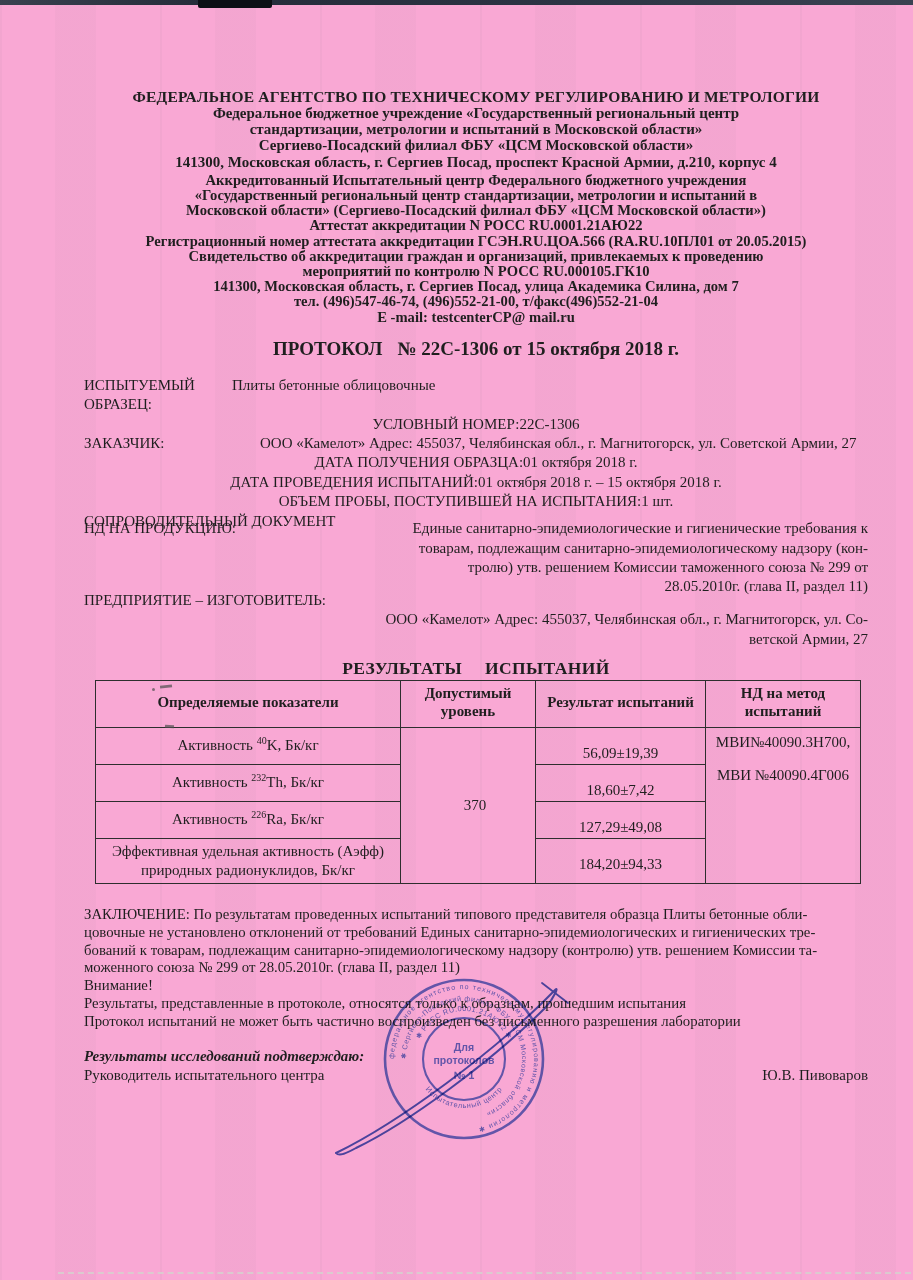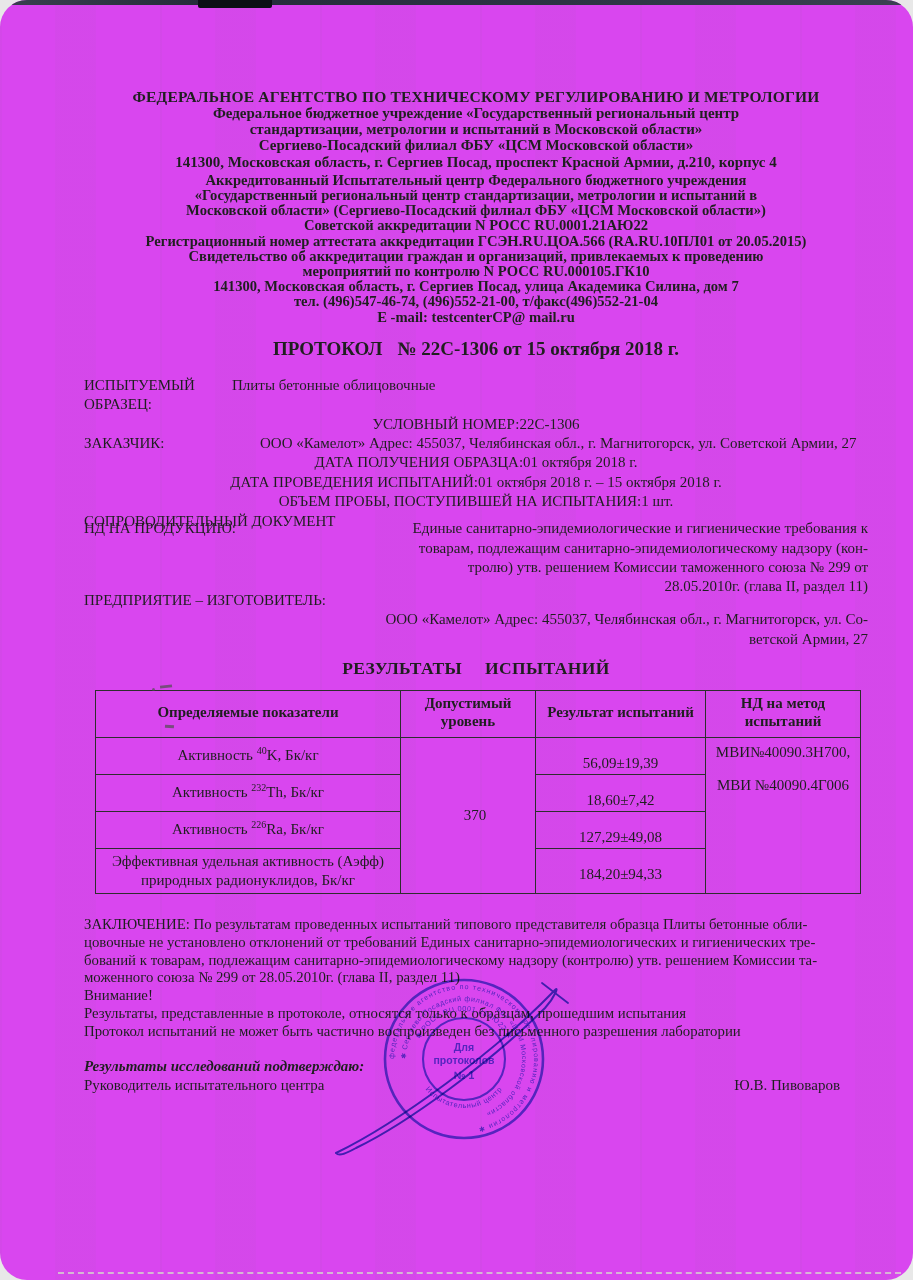--- a/index.html
+++ b/index.html
@@ -1,19 +1,19 @@
 <!DOCTYPE html>
 <html lang="ru"><head>
 <meta charset="utf-8">
 <style>
   html,body{margin:0;padding:0;background:#e8e8e8;}
   .page{
     position:relative;width:913px;height:1280px;margin:0 auto;
-    background:#d946ef;overflow:hidden;
-    font-family:"Liberation Serif","DejaVu Serif",serif;color:#1f1f1f;border-radius:27px;
+    background:#f9a8d4;overflow:hidden;
+    font-family:"Liberation Serif","DejaVu Serif",serif;color:#1f1f1f;
   }
   .page::before{content:"";position:absolute;inset:0;pointer-events:none;
     background:repeating-linear-gradient(90deg,
       rgba(110,110,120,0.05) 0 2px, rgba(0,0,0,0) 2px 55px,
       rgba(110,110,120,0.04) 55px 96px, rgba(0,0,0,0) 96px 160px);}
   .top-edge{position:absolute;top:0;left:0;right:0;height:5px;
     background:linear-gradient(to right,#39414f,#252c3a 22%,#2c3444 62%,#3a4251);z-index:3;}
   .top-blob{position:absolute;top:0;left:198px;width:74px;height:8px;background:#0c0f15;border-radius:0 0 2px 2px;}
   .bottom-edge{position:absolute;left:58px;right:2px;bottom:6px;border-top:2px dashed #d6d3cf;opacity:.8;}
 
@@ -35,41 +35,41 @@
   .frow.inline2 .flabel{width:176px;}
   .frow.between{justify-content:center;}
   .nowrap{white-space:nowrap;}
   .ndrow{display:flex;margin-top:-12px;line-height:19.4px;font-size:15px;}
   .ndrow .flabel{flex:0 0 auto;}
   .ndrow .fvalue{flex:1 1 auto;text-align:right;white-space:pre-line;}
   .manrow{display:flex;margin-top:-6px;line-height:19.4px;font-size:15px;flex-direction:column;}
   .manrow .flabel{flex:0 0 auto;padding-right:14px;}
   .manrow .fvalue{flex:1 1 auto;text-align:right;white-space:pre-line;}
 
-  .results-title{margin:9px 0 11px;text-align:center;font-size:17.5px;font-weight:bold;word-spacing:18px;letter-spacing:.4px;}
+  .results-title{margin:9px 0 1px;text-align:center;font-size:17.5px;font-weight:bold;word-spacing:18px;letter-spacing:.4px;}
 
   table.results{margin:0 0 0 11px;border-collapse:collapse;table-layout:fixed;width:765px;font-size:15px;}
   table.results th,table.results td{border:1.5px solid #2e2e2e;padding:2px 6px;}
   table.results th{font-weight:bold;line-height:18.5px;padding:3px 6px 6px;}
   table.results td.ind{text-align:center;vertical-align:middle;}
   table.results td.pre{white-space:pre-line;line-height:19px;padding:3px 6px;}
   table.results td.allowed{text-align:center;vertical-align:middle;padding-left:20px;}
   table.results td.res{text-align:center;vertical-align:top;padding-top:17px;}
   table.results td.method{text-align:center;vertical-align:top;padding-top:6px;}
   table.results td.method .m2{margin-top:16px;}
   tr.r0{height:26px;} tr.r1{height:37px;} tr.r2{height:26px;} tr.r3{height:44px;}
   sup{font-size:10px;line-height:0;}
 
   .conclusion{margin-top:22px;font-size:14.8px;line-height:17.8px;}
   .conclusion .main{white-space:pre-line;}
 
   .signature{margin-top:16px;font-size:15px;}
   .sig-confirm{font-weight:bold;font-style:italic;line-height:18px;}
   .sig-row{display:flex;justify-content:space-between;line-height:19px;margin-top:1px;}
-  .sig-name{margin-right:28px;}
+  .sig-name{}
 
   .stamp-svg{position:absolute;left:364px;top:959px;z-index:2;mix-blend-mode:multiply;opacity:.88;}
   .sign-svg{position:absolute;left:320px;top:955px;z-index:2;mix-blend-mode:multiply;opacity:.92;}
   .stamp-ring{font-family:"Liberation Sans","DejaVu Sans",sans-serif;}
 
   .pen-mark{position:absolute;background:#4e4e4e;opacity:.7;z-index:1;}
   .pm1{left:160px;top:685px;width:12px;height:2.5px;transform:rotate(-6deg);}
   .pm1b{left:152px;top:688px;width:3px;height:3px;border-radius:50%;}
   .pm2{left:165px;top:725px;width:9px;height:2.5px;transform:rotate(4deg);}
 </style>
@@ -88,21 +88,21 @@
       <div class="ln">Федеральное бюджетное учреждение «Государственный региональный центр</div>
       <div class="ln">стандартизации, метрологии и испытаний в Московской области»</div>
       <div class="ln">Сергиево-Посадский филиал ФБУ «ЦСМ Московской области»</div>
       <div class="ln">141300, Московская область, г. Сергиев Посад, проспект Красной Армии, д.210, корпус 4</div>
     </header>
 
     <section class="accred">
       <div>Аккредитованный Испытательный центр Федерального бюджетного учреждения</div>
       <div>«Государственный региональный центр стандартизации, метрологии и испытаний в</div>
       <div>Московской области» (Сергиево-Посадский филиал ФБУ «ЦСМ Московской области»)</div>
-      <div>Советской аккредитации N РОСС RU.0001.21АЮ22</div>
+      <div>Аттестат аккредитации N РОСС RU.0001.21АЮ22</div>
       <div>Регистрационный номер аттестата аккредитации ГСЭН.RU.ЦОА.566 (RA.RU.10ПЛ01 от 20.05.2015)</div>
       <div>Свидетельство об аккредитации граждан и организаций, привлекаемых к проведению</div>
       <div>мероприятий по контролю N РОСС RU.000105.ГК10</div>
       <div>141300, Московская область, г. Сергиев Посад, улица Академика Силина, дом 7</div>
       <div>тел. (496)547-46-74, (496)552-21-00, т/факс(496)552-21-04</div>
       <div>E -mail: testcenterCP@ mail.ru</div>
     </section>
 
     <h1 class="protocol-title">
       <span>ПРОТОКОЛ</span><span class="gap"></span><span>№ 22С-1306 от 15 октября 2018 г.</span>

